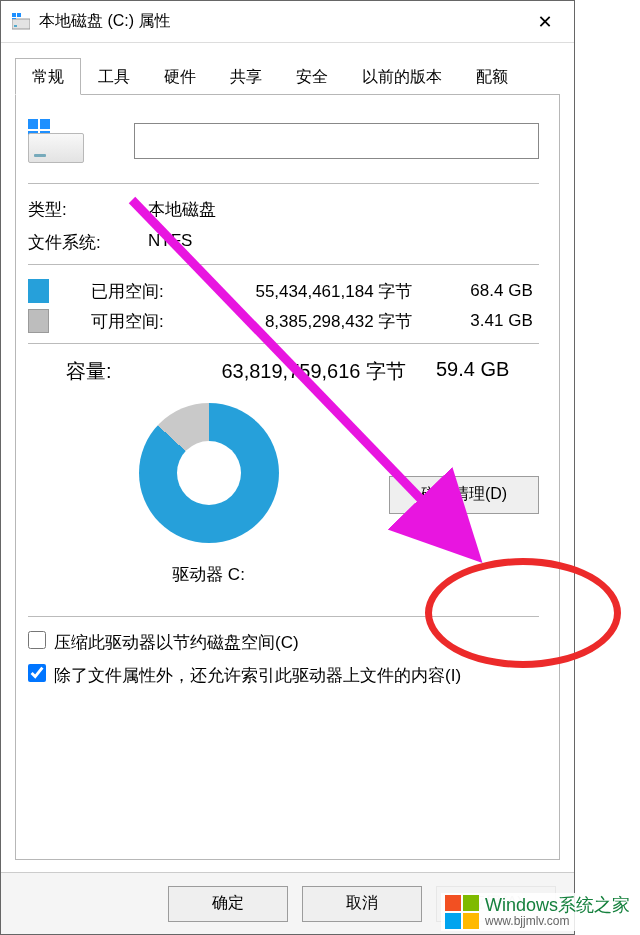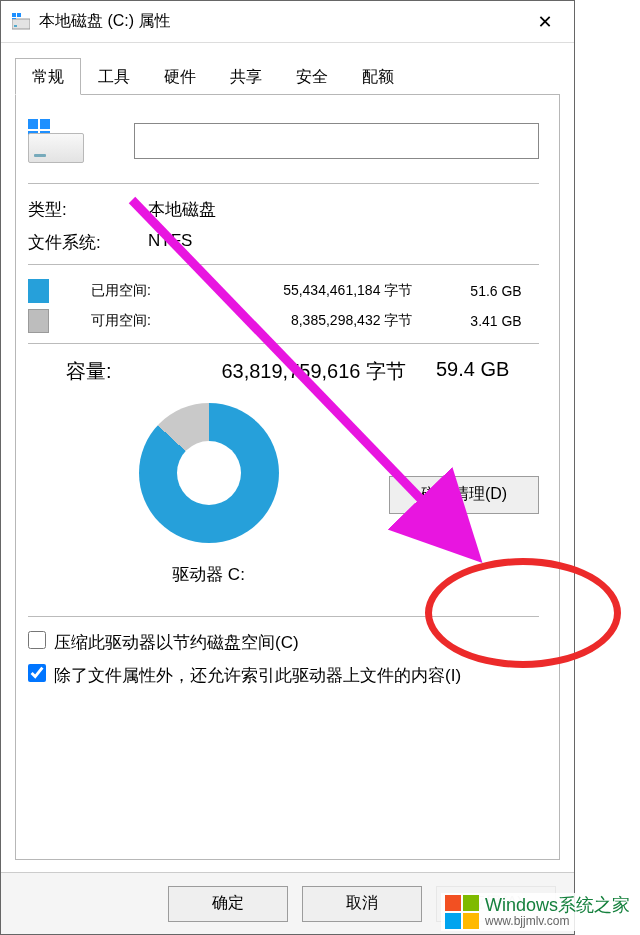--- a/index.html
+++ b/index.html
@@ -66,21 +66,21 @@
     .name-input {
       flex: 1;
       height: 36px;
       border: 1px solid #888;
       padding: 4px 8px;
       font-size: 16px;
     }
     hr.sep { border: none; border-top: 1px solid #bbb; margin: 10px 0 14px; }
     .kv-row { display: flex; margin-bottom: 10px; font-size: 17px; }
     .kv-label { width: 120px; }
-    .space-row { display: flex; align-items: center; font-size: 14px; margin: 6px 0; gap: 28px; }
+    .space-row { display: flex; align-items: center; font-size: 17px; margin: 6px 0; gap: 28px; }
     .swatch { width: 24px; height: 24px; margin-right: 14px; border:1px solid #888;}
     .swatch.used { background: #26a0da; border-color:#26a0da;}
     .swatch.free { background: #bdbdbd; border-color:#9a9a9a;}
     .space-label { width: 122px; }
     .space-bytes { width: 220px; text-align: right; margin-right:30px;}
     .space-gb { width: 80px; text-align: left; }
     .capacity-row { display:flex; font-size:20px; margin:8px 0 4px;}
     .capacity-label { width:120px; margin-left:38px;}
     .capacity-bytes { width:220px; text-align:right; margin-right:30px;}
     .pie-area { display:flex; align-items:center; justify-content:space-between; margin-top:18px; position:relative;}
@@ -156,20 +156,21 @@
     <span class="title-text">本地磁盘 (C:) 属性</span>
     <div class="close-btn">✕</div>
   </div>
 
   <div class="tabs">
     <div class="tab active">常规</div>
     <div class="tab">工具</div>
     <div class="tab">硬件</div>
     <div class="tab">共享</div>
     <div class="tab">安全</div>
+    <div class="tab">以前的版本</div>
     <div class="tab">配额</div>
   </div>
 
   <div class="tab-content">
     <div class="row-icon-name">
       <div class="drive-icon-big">
         <div class="drive-win">
             <div></div>
             <div></div>
             <div></div>
@@ -189,21 +190,21 @@
     <div class="kv-row">
       <span class="kv-label">文件系统:</span>
       <span>NTFS</span>
     </div>
     <hr class="sep">
 
     <div class="space-row">
       <span class="swatch used"></span>
       <span class="space-label">已用空间:</span>
       <span class="space-bytes">55,434,461,184 字节</span>
-      <span class="space-gb">51.6 GB</span>
+      <span class="space-gb">68.4 GB</span>
     </div>
     <div class="space-row">
       <span class="swatch free"></span>
       <span class="space-label">可用空间:</span>
       <span class="space-bytes">8,385,298,432 字节</span>
       <span class="space-gb">3.41 GB</span>
     </div>
     <hr class="sep">
 
     <div class="capacity-row">

